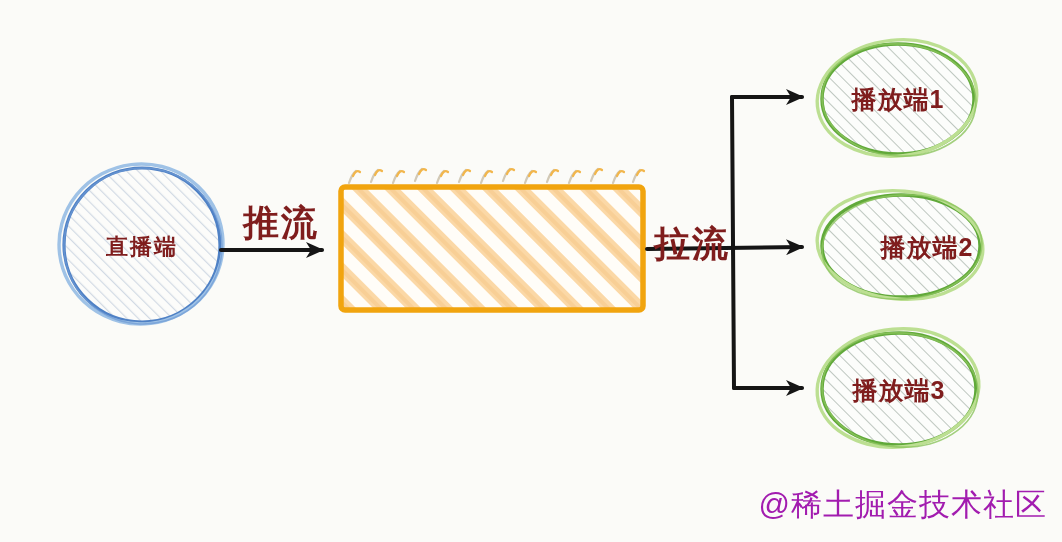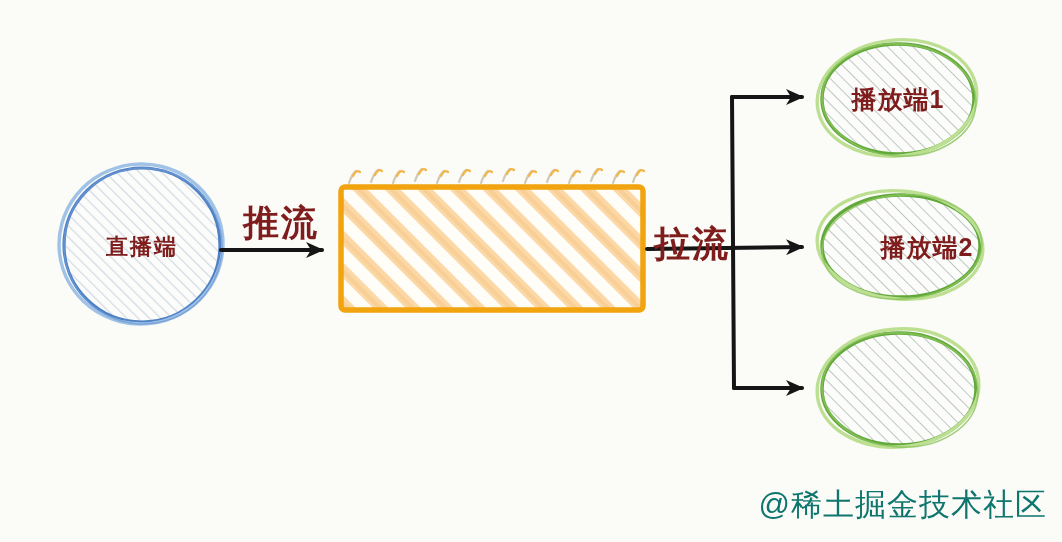--- a/index.html
+++ b/index.html
@@ -20,21 +20,21 @@
     font-family:"Liberation Sans", sans-serif;
   }
   .lbl.node-big{font-size:22px;letter-spacing:2px;}
   .lbl.node-mid{font-size:25px;letter-spacing:1px;}
   .lbl.edge{font-size:36px;letter-spacing:2px;}
   #watermark{
     position:absolute;
     top:484px;right:15px;
     font-size:31px;
     letter-spacing:1px;
-    color:#0f766e;
+    color:#a21caf;
     font-weight:400;
     font-family:"Liberation Sans", sans-serif;
   }
 </style>
 </head>
 <body>
 
 <div id="canvas">
 
   <svg id="drawing" width="1062" height="542" viewBox="0 0 1062 542" xmlns="http://www.w3.org/2000/svg">
@@ -125,15 +125,16 @@
 
   <div class="lbl edge" style="left:281px;top:223px;">推流</div>
 
 
   <div class="lbl edge" style="left:692px;top:244px;">拉流</div>
 
   <div class="lbl node-mid" style="left:898px;top:99px;">播放端1</div>
 
   <div class="lbl node-mid" style="left:927px;top:247px;">播放端2</div>
 
+  <div class="lbl node-mid" style="left:899px;top:390px;">播放端3</div>
 
   <div id="watermark">@稀土掘金技术社区</div>
 </div>
 
 </body></html>

